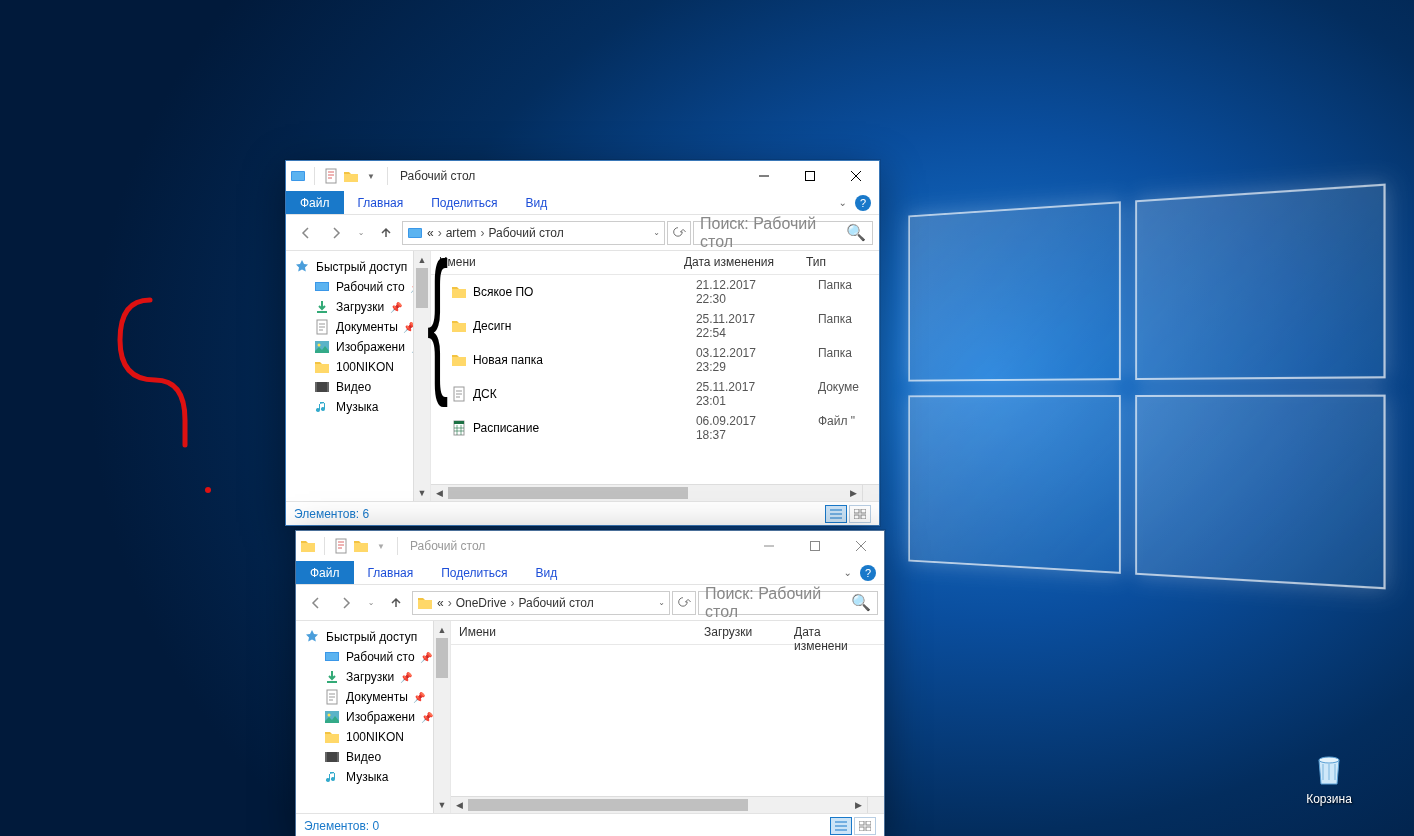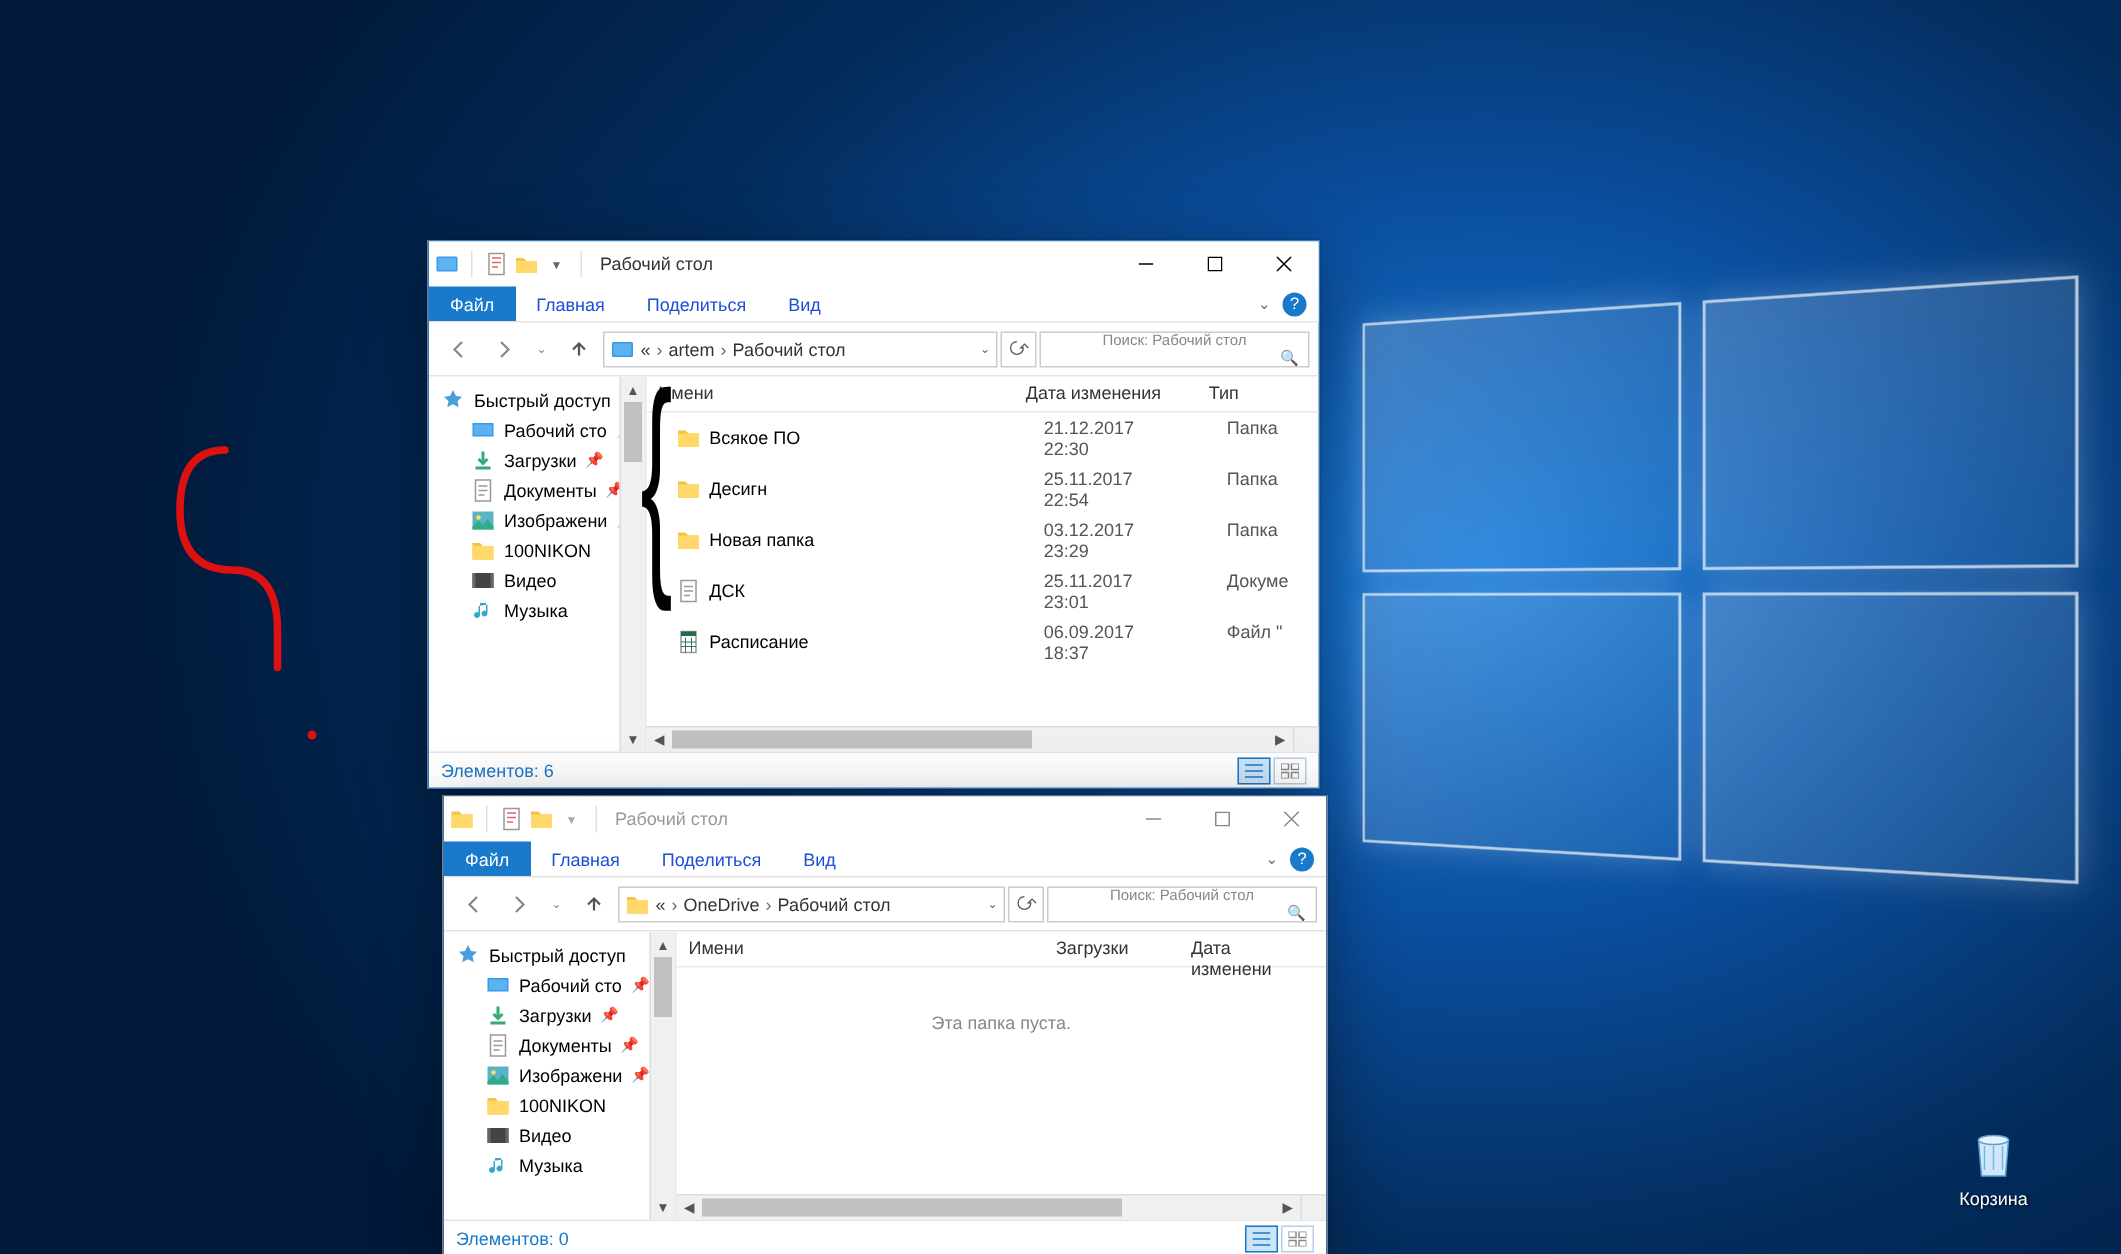--- a/index.html
+++ b/index.html
@@ -43,21 +43,21 @@
 .help-icon { width: 16px; height: 16px; background: #1979ca; color: #fff; border-radius: 50%; font-size: 11px; display: flex; align-items: center; justify-content: center; }
 
 
 .navrow { height: 36px; display: flex; align-items: center; gap: 2px; padding: 4px 6px; border-bottom: 1px solid #e3e3e3; }
 .nav-btn { width: 28px; height: 28px; display: flex; align-items: center; justify-content: center; color: #777; }
 .nav-btn.small { width: 18px; }
 .addressbar { flex: 1; height: 24px; border: 1px solid #ccc; display: flex; align-items: center; font-size: 12px; padding: 0 4px; gap: 4px; overflow: hidden; }
 .addressbar .crumb { color: #333; white-space: nowrap; }
 .addressbar .chev { color: #666; }
 .refresh-btn { width: 24px; height: 24px; border: 1px solid #ccc; display: flex; align-items: center; justify-content: center; }
-.searchbox { width: 180px; height: 24px; border: 1px solid #ccc; display: flex; align-items: center; padding: 0 6px; font-size: 10px; color: #888; flex-direction: column; }
+.searchbox { width: 180px; height: 24px; border: 1px solid #ccc; display: flex; align-items: center; padding: 0 6px; font-size: 16px; color: #888; }
 .searchbox .sicon { margin-left: auto; color: #1979ca; }
 
 
 .explorer-body { display: flex; height: var(--body-h); }
 
 
 .sidebar { width: 155px; border-right: 1px solid #e8e8e8; overflow: hidden; position: relative; }
 .sidebar-inner { padding: 6px 0 6px 6px; }
 .tree-item { display: flex; align-items: center; gap: 6px; font-size: 12px; padding: 2px 2px; white-space: nowrap; overflow: hidden; }
 .tree-item.top { font-weight: 400; }
@@ -551,23 +551,20 @@
         <div class="arrow" style="bottom:0">▼</div>
       </div>
     </div>
 
     <div class="filepane">
       <div class="columns">
         <div class="col name" style="flex:0 0 245px">Имени</div>
         <div class="col state">Загрузки</div>
         <div class="col date" style="flex:1">Дата изменени</div>
       </div>
-      <div class="rows">
-        <div class="empty-msg">Эта папка пуста.</div>
-      </div>
       <div class="hscroll">
         <div class="arrow" style="left:0">◀</div>
         <div class="thumb" style="left:17px;width:280px"></div>
         <div class="arrow" style="right:0">▶</div>
       </div>
       <div style="position:absolute;bottom:0;right:0;width:17px;height:17px;background:#f0f0f0;border-left:1px solid #ddd;border-top:1px solid #ddd;"></div>
     </div>
   </div>
 
   <div class="statusbar">

